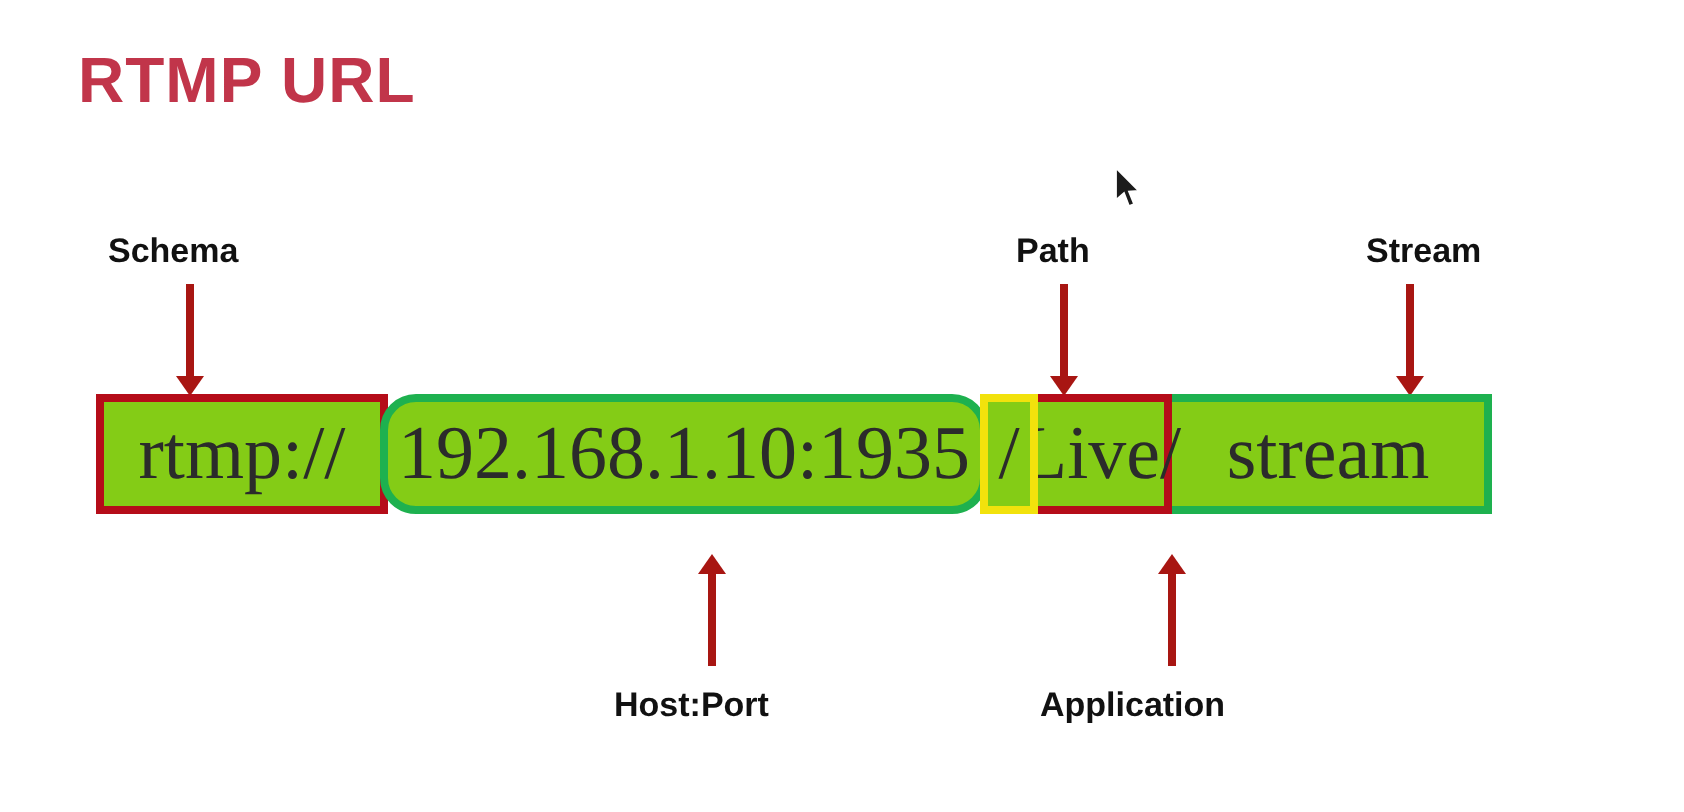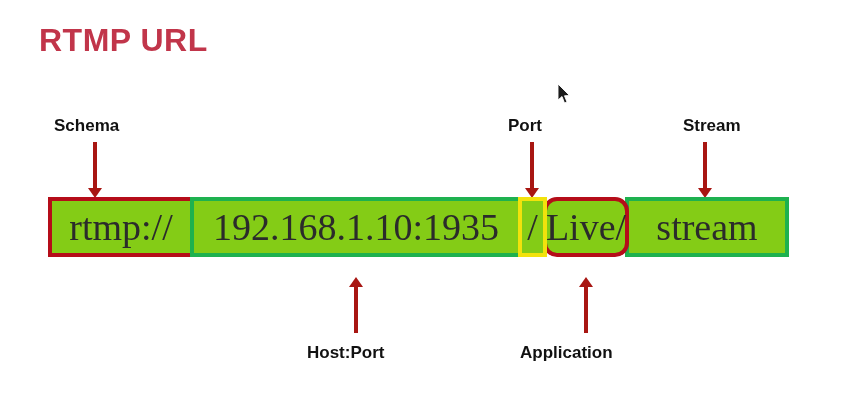--- a/index.html
+++ b/index.html
@@ -52,23 +52,23 @@
     color: #2b2b2b;
     background: #84cc16;
     white-space: pre;
   }
   .seg-red    { border: 4px solid #b50d19; }
   .seg-green  { border: 4px solid #1eb14f; }
   .seg-yellow { border: 4px solid #f2e20c; }
 
   
   #seg-schema      { width: 146px; margin-right: -4px; }
-  #seg-hostport    { width: 332px; margin-right: -4px; }
+  #seg-hostport    { width: 304px; margin-right: -4px; border-radius: 18px; }
   #seg-path        { width: 29px;  margin-right: -4px; z-index: 3; }
-  #seg-application { width: 86px;  margin-right: -4px; z-index: 2; border-radius: 14px; }
+  #seg-application { width: 71px;  margin-right: -4px; z-index: 2; }
   #seg-stream      { width: 164px; }
 
   
   .anno-label {
     position: absolute;
     font-family: "Liberation Sans", sans-serif;
     font-size: 17px;
     font-weight: bold;
     color: #111111;
     white-space: nowrap;
@@ -114,21 +114,21 @@
 </style>
 </head>
 <body>
 
 <div id="canvas">
 
   <div id="title">RTMP URL</div>
 
   <div class="anno-label" style="left:54px; top:116px;">Schema</div>
 
-  <div class="anno-label" style="left:508px; top:116px;">Port</div>
+  <div class="anno-label" style="left:508px; top:116px;">Path</div>
 
   <div class="anno-label" style="left:683px; top:116px;">Stream</div>
 
   <div class="arrow arrow-down" style="left:88px; top:142px; width:14px; height:56px;">
     <div class="arrow-shaft"></div>
     <div class="arrow-head"></div>
   </div>
 
   <div class="arrow arrow-down" style="left:525px; top:142px; width:14px; height:56px;">
     <div class="arrow-shaft"></div>

